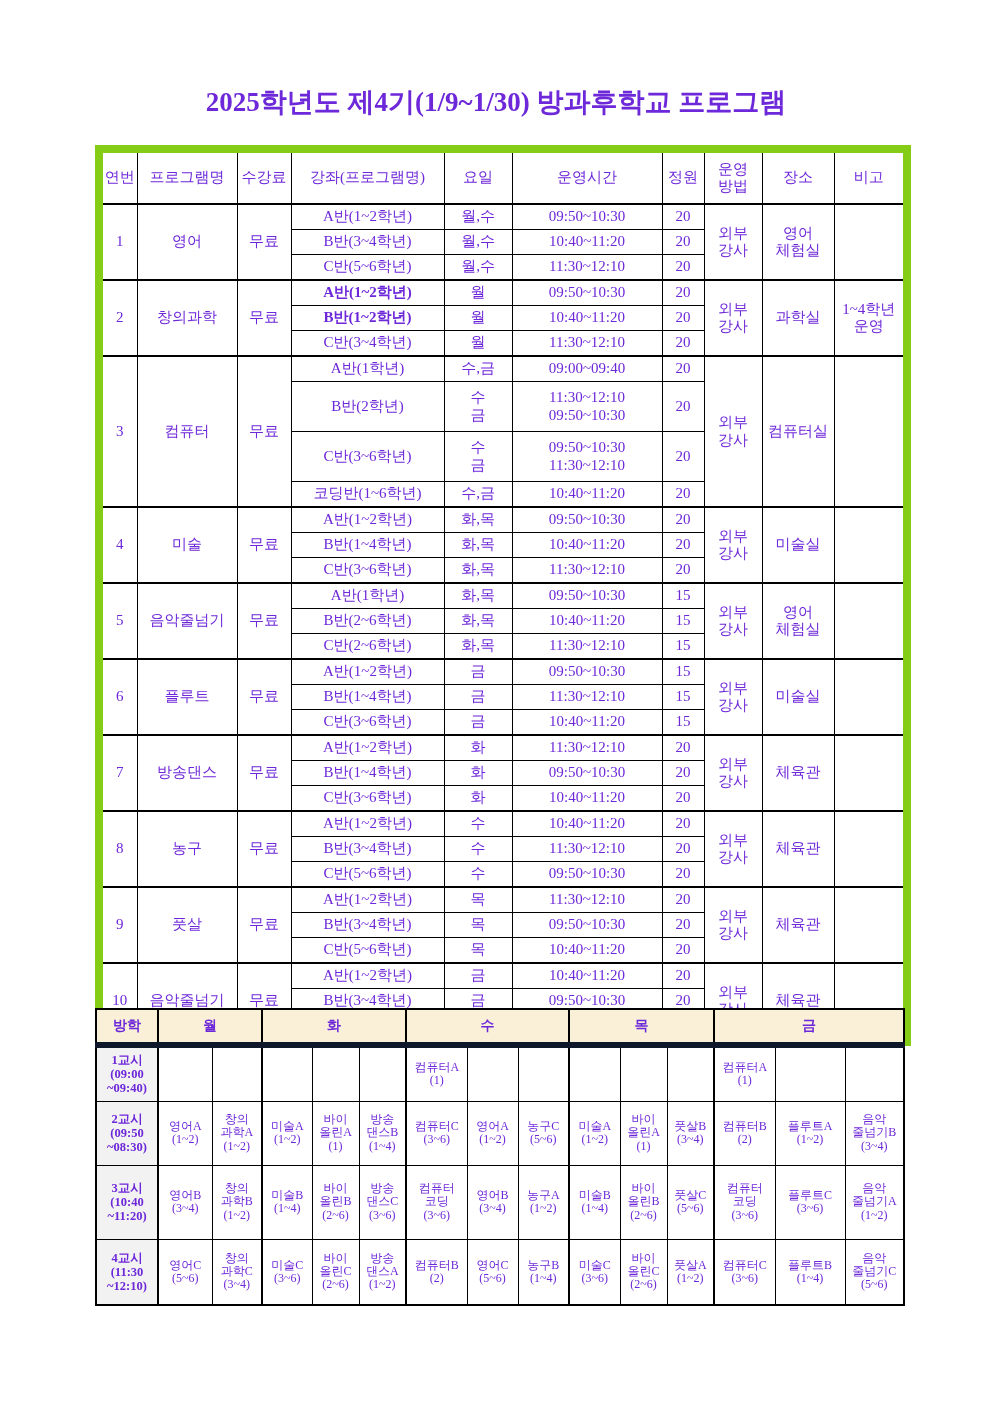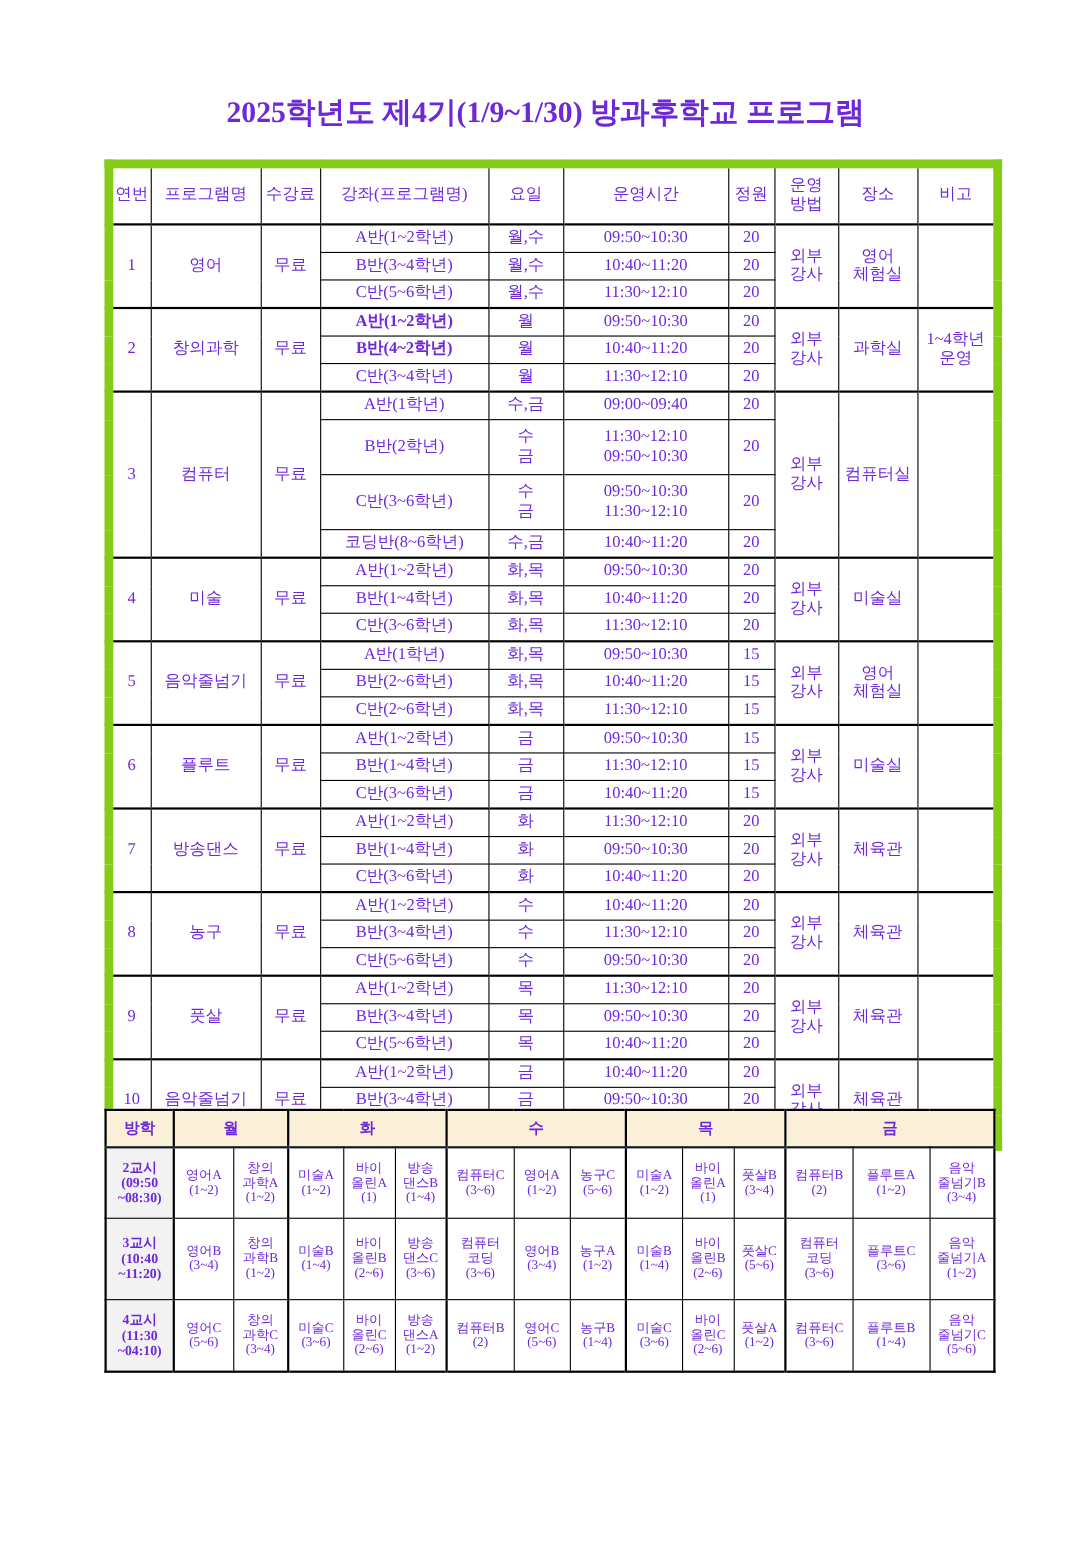--- a/index.html
+++ b/index.html
@@ -20,21 +20,21 @@
   #main-table{left:95px;top:145px;width:808px;border:8px solid #84cc16;}
   #main-table th{height:50px;font-weight:normal;font-size:15px;line-height:1.15;}
   #main-table td{font-size:15px;height:24px;line-height:1.15;}
   #main-table tr.blk>td{border-top:2px solid #000;}
   #main-table tr.h2>td{height:49px;}
   #main-table td.bold{font-weight:bold;}
   
   #schedule-table{left:95px;top:1008px;width:808px;border:2px solid #000;}
   #schedule-table th.day{
     background:var(--header-fill,#faf0d8);font-weight:bold;font-size:14px;height:32px;
-    border-bottom:2px solid #0f172a;
+    border-bottom:6px solid #0f172a;
   }
   #schedule-table td.period{
     background:var(--period-fill,#f2f2f2);font-weight:bold;font-size:12.5px;line-height:1.12;
   }
   #schedule-table td{font-size:12px;line-height:1.1;}
   .gstart{border-left:2px solid #000 !important;}
 </style>
 </head>
 <body>
 
@@ -103,21 +103,21 @@
           <td>월</td>
           <td>09:50~10:30</td>
           <td>20</td>
           <td rowspan="3">외부
 강사</td>
           <td rowspan="3">과학실</td>
           <td rowspan="3">1~4학년
 운영</td>
         </tr>
         <tr>
-          <td class="bold">B반(4~2학년)</td>
+          <td class="bold">B반(1~2학년)</td>
           <td>월</td>
           <td>10:40~11:20</td>
           <td>20</td>
         </tr>
         <tr>
           <td>C반(3~4학년)</td>
           <td>월</td>
           <td>11:30~12:10</td>
           <td>20</td>
         </tr>
@@ -144,21 +144,21 @@
         </tr>
         <tr class="h2">
           <td>C반(3~6학년)</td>
           <td>수
 금</td>
           <td>09:50~10:30
 11:30~12:10</td>
           <td>20</td>
         </tr>
         <tr>
-          <td>코딩반(8~6학년)</td>
+          <td>코딩반(1~6학년)</td>
           <td>수,금</td>
           <td>10:40~11:20</td>
           <td>20</td>
         </tr>
         <tr class="blk">
           <td rowspan="3">4</td>
           <td rowspan="3">미술</td>
           <td rowspan="3">무료</td>
           <td>A반(1~2학년)</td>
           <td>화,목</td>
@@ -356,20 +356,41 @@
         <tr>
           <th class="day">방학</th>
           <th colspan="2" class="day gstart">월</th>
           <th colspan="3" class="day gstart">화</th>
           <th colspan="3" class="day gstart">수</th>
           <th colspan="3" class="day gstart">목</th>
           <th colspan="3" class="day gstart">금</th>
         </tr>
       </thead>
       <tbody>
+        <tr style="height: 56px;">
+          <td class="period">1교시
+(09:00
+~09:40)</td>
+          <td class="gstart"></td>
+          <td></td>
+          <td class="gstart"></td>
+          <td></td>
+          <td></td>
+          <td class="gstart">컴퓨터A
+(1)</td>
+          <td></td>
+          <td></td>
+          <td class="gstart"></td>
+          <td></td>
+          <td></td>
+          <td class="gstart">컴퓨터A
+(1)</td>
+          <td></td>
+          <td></td>
+        </tr>
         <tr style="height: 64px;">
           <td class="period">2교시
 (09:50
 ~08:30)</td>
           <td class="gstart">영어A
 (1~2)</td>
           <td>창의
 과학A
 (1~2)</td>
           <td class="gstart">미술A
@@ -437,21 +458,21 @@
 (3~6)</td>
           <td>플루트C
 (3~6)</td>
           <td>음악
 줄넘기A
 (1~2)</td>
         </tr>
         <tr style="height: 66px;">
           <td class="period">4교시
 (11:30
-~04:10)</td>
+~12:10)</td>
           <td class="gstart">영어C
 (5~6)</td>
           <td>창의
 과학C
 (3~4)</td>
           <td class="gstart">미술C
 (3~6)</td>
           <td>바이
 올린C
 (2~6)</td>

